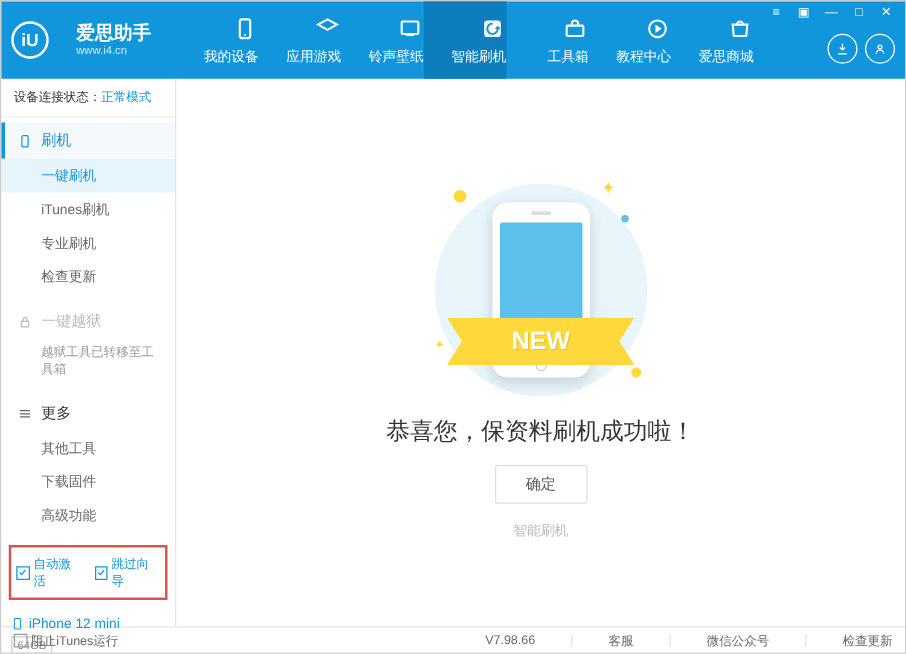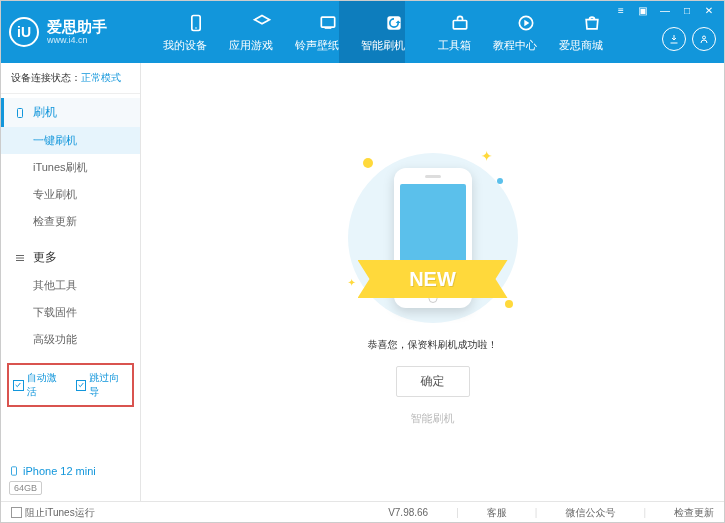--- a/index.html
+++ b/index.html
@@ -1,20 +1,20 @@
 <!DOCTYPE html>
 <html><head>
 <meta charset="utf-8">
 <style>
 * { margin: 0; padding: 0; box-sizing: border-box; font-family: "Microsoft YaHei", Arial, sans-serif; }
 body { background: #fff; width: 725px; height: 523px; overflow: hidden; border: 1px solid #ccc; }
 
 .header { background: #1296db; height: 62px; display: flex; align-items: center; padding: 0 8px; color: #fff; position: relative; }
 .logo-area { display: flex; align-items: center; width: 132px; }
-.logo-circle { width: 30px; height: 30px; border: 2px solid #fff; border-radius: 50%; display: flex; align-items: center; justify-content: center; font-weight: bold; font-size: 14px; margin-right: 8px; }
+.logo-circle { width: 30px; height: 30px; border: 2px solid #fff; border-radius: 50%; display: flex; align-items: center; justify-content: center; font-weight: bold; font-size: 14px; margin-right: 22px; }
 .logo-text { font-size: 15px; font-weight: bold; line-height: 1.1; }
 .logo-url { font-size: 9px; opacity: 0.8; }
 
 .nav-tabs { display: flex; height: 100%; }
 .nav-tab { width: 66px; height: 100%; display: flex; flex-direction: column; align-items: flex-end; justify-content: center; cursor: pointer; font-size: 11px; }
 .nav-tab.active { background: #0d7dbd; }
 .nav-icon { width: 22px; height: 22px; margin-bottom: 4px; display: flex; align-items: center; justify-content: center; }
 .nav-icon svg { width: 20px; height: 20px; fill: #fff; }
 
 .header-right { position: absolute; right: 8px; top: 6px; display: flex; align-items: center; gap: 6px; }
@@ -51,21 +51,21 @@
 .phone-illus { width: 200px; height: 200px; position: relative; display: flex; align-items: center; justify-content: center; }
 .bg-circle { width: 170px; height: 170px; background: #e8f5fb; border-radius: 50%; position: absolute; }
 .dot { position: absolute; border-radius: 50%; background: #ffd93b; }
 .phone-body { width: 78px; height: 140px; background: #fff; border-radius: 12px; position: relative; box-shadow: 0 4px 12px rgba(0,0,0,0.15); z-index: 2; }
 .phone-screen { position: absolute; top: 16px; left: 6px; right: 6px; bottom: 18px; background: #5bc0eb; border-radius: 2px; }
 .phone-home { position: absolute; bottom: 5px; left: 50%; transform: translateX(-50%); width: 9px; height: 9px; border: 1px solid #ccc; border-radius: 50%; }
 .phone-speaker { position: absolute; top: 7px; left: 50%; transform: translateX(-50%); width: 16px; height: 3px; background: #ddd; border-radius: 2px; }
 .ribbon { position: absolute; z-index: 3; width: 150px; height: 38px; background: #ffd93b; display: flex; align-items: center; justify-content: center; font-weight: 900; font-size: 20px; color: #fff; clip-path: polygon(0 0, 100% 0, 92% 50%, 100% 100%, 0 100%, 8% 50%); bottom: 40px; text-shadow: 1px 1px 0 rgba(0,0,0,0.1); }
 .star { position: absolute; color: #ffd93b; z-index: 2; }
 
-.success-msg { font-size: 10px; color: #333; }
+.success-msg { font-size: 19px; color: #333; }
 .confirm-btn { margin-top: 14px; padding: 6px 24px; border: 1px solid #ddd; background: #fff; font-size: 12px; color: #555; cursor: pointer; border-radius: 2px; }
 .log-link { margin-top: 14px; font-size: 11px; color: #bbb; cursor: pointer; }
 
 .footer { height: 22px; border-top: 1px solid #e5e5e5; display: flex; align-items: center; padding: 0 10px; font-size: 10px; color: #666; }
 .footer .chk-box { border-color: #999; }
 .footer-right { margin-left: auto; display: flex; gap: 28px; align-items: center; }
 .footer-right span { cursor: pointer; }
 .sep { color: #ddd; }
 </style>
 </head>
@@ -179,20 +179,32 @@
             </svg>
           </span>
         <span>刷机</span>
       </div>
       <div class="side-item active">一键刷机</div>
       <div class="side-item">iTunes刷机</div>
       <div class="side-item">专业刷机</div>
       <div class="side-item">检查更新</div>
     </div>
 
+    <div class="side-section">
+      <div class="side-header dim">
+        <span class="side-icon">
+            <svg viewBox="0 0 24 24" width="12" height="12">
+              <rect x="6" y="10" width="12" height="9" rx="1" fill="none" stroke="#bbb" stroke-width="2"></rect>
+              <path d="M9 10V7a3 3 0 0 1 6 0v3" fill="none" stroke="#bbb" stroke-width="2"></path>
+            </svg>
+          </span>
+        <span>一键越狱</span>
+      </div>
+      <div class="side-note">越狱工具已转移至工具箱</div>
+    </div>
 
     <div class="side-section">
       <div class="side-header">
         <span class="side-icon">
             <svg viewBox="0 0 24 24" width="12" height="12">
               <path d="M4 7h16M4 12h16M4 17h16" stroke="#666" stroke-width="2"></path>
             </svg>
           </span>
         <span>更多</span>
       </div>

